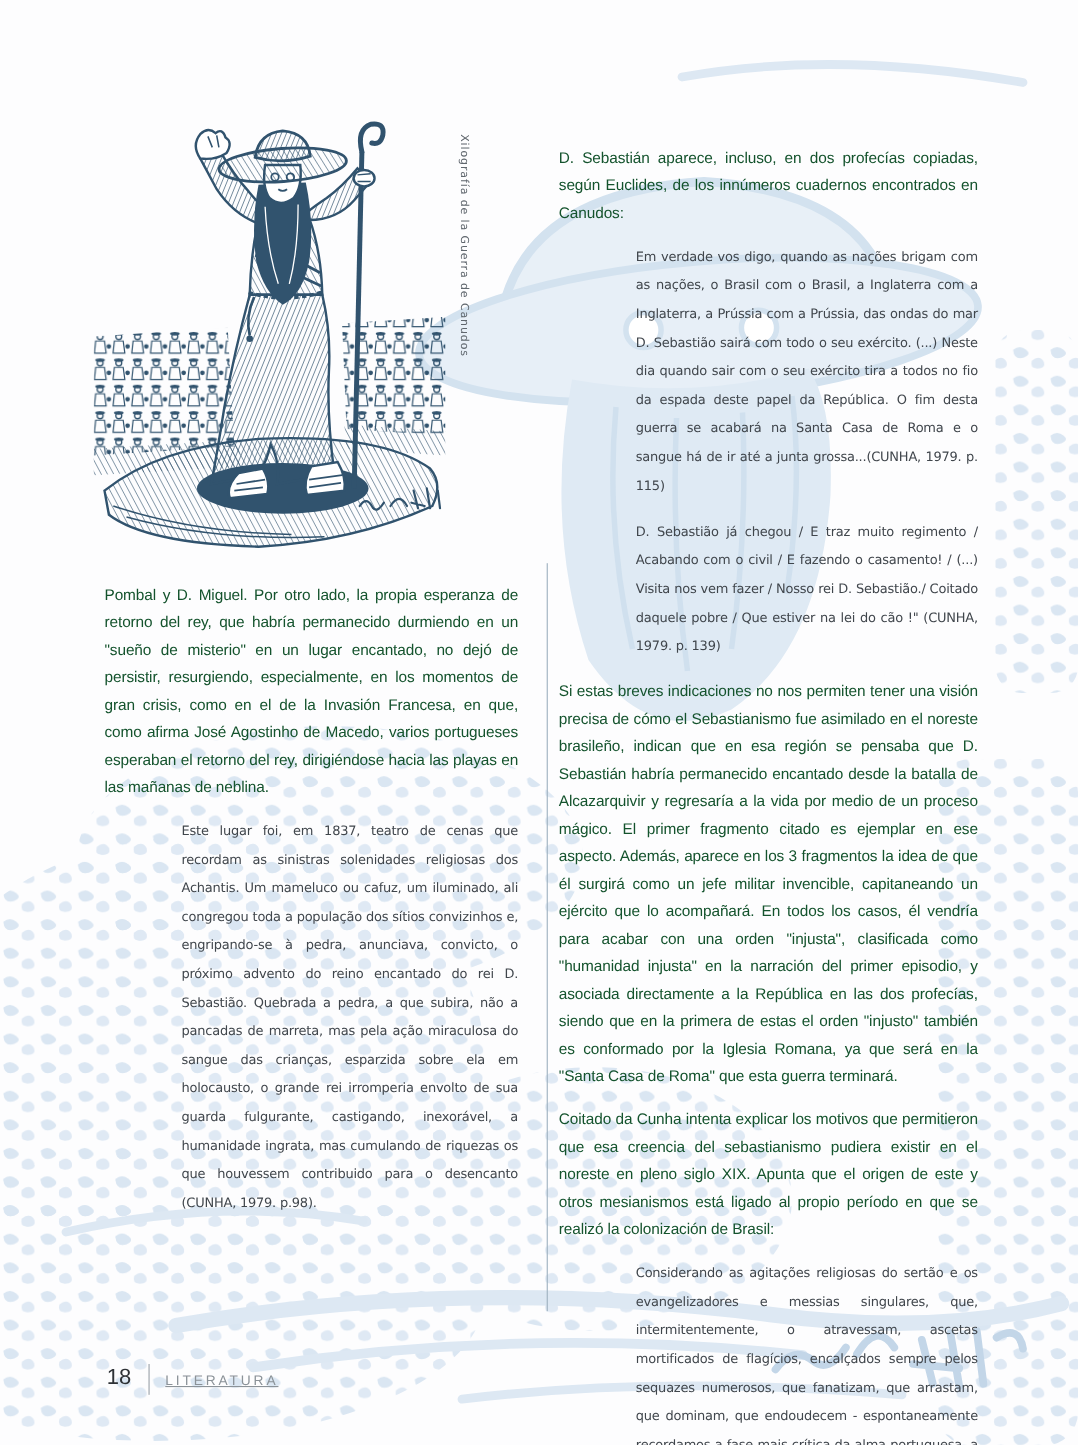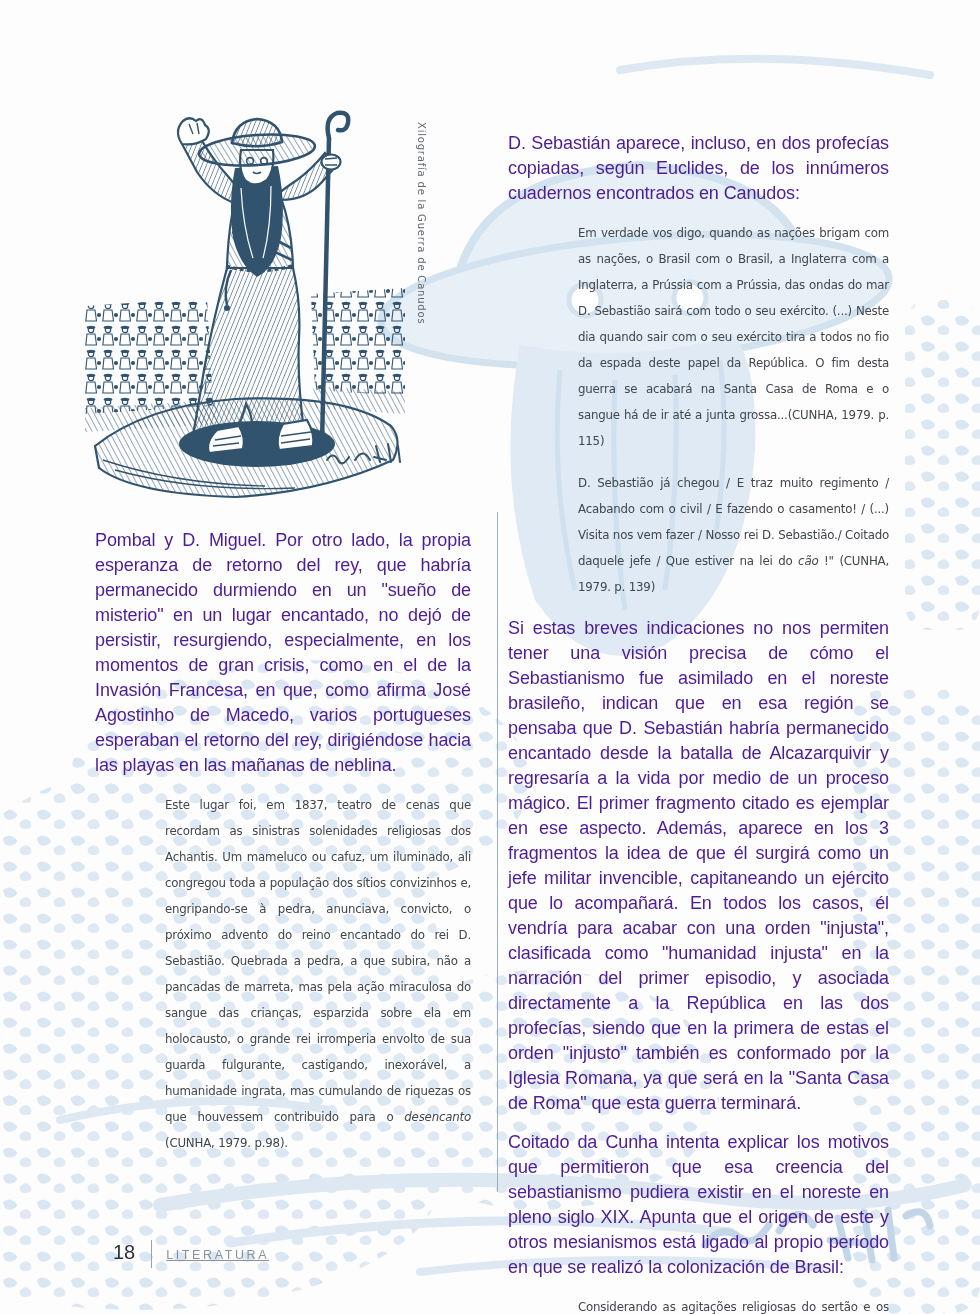--- a/index.html
+++ b/index.html
@@ -17,37 +17,37 @@
     writing-mode:vertical-rl; text-orientation:mixed;
     font-family:"DejaVu Sans", sans-serif;
     font-size:10px; letter-spacing:0.8px; color:#60676e;
   }
 
   .col-left  { position:absolute; left:95px;  top:528px; width:376px; }
   .col-right { position:absolute; left:508px; top:131px; width:381px; }
 
   .body-p {
     margin:0 0 14px 0;
-    font-size:18px; line-height:25px; letter-spacing:-0.1px;
-    color:#4c1d95; text-align:justify;
+    font-size:14px; line-height:25px; letter-spacing:-0.1px;
+    color:#14532d; text-align:justify;
   }
   .quote-p {
     margin:6px 0 16px 70px;
     font-family:"DejaVu Sans", sans-serif;
     font-size:11.8px; line-height:26px; letter-spacing:-0.2px;
     color:#40464c; text-align:justify;
   }
-  .it { font-style:italic; }
+  .it { }
 
   .col-divider {
     position:absolute; left:497px; top:512px; width:1px; height:680px;
     background:#9db0bf;
   }
 
-  .footer { position:absolute; left:97px; top:1238px; display:flex; align-items:flex-start;margin-left:16px; }
+  .footer { position:absolute; left:97px; top:1238px; display:flex; align-items:flex-start; }
   .page-num { font-size:20px; color:#2e3236; line-height:28px; }
   .footer-sep { width:1px; height:28px; background:#9aa1a7; margin:2px 14px 0 16px; }
   .section-label {
     font-size:12.5px; letter-spacing:2.6px; color:#8b9298; margin-top:10px;text-decoration:underline;
   }
 </style>
 </head>
 <body>
 
 <div class="page">
@@ -178,21 +178,21 @@
   <div class="col-divider"></div>
 
   <div class="col-left">
     <p class="body-p">Pombal y D. Miguel. Por otro lado, la propia esperanza de retorno del rey, que habría permanecido durmiendo en un "sueño de misterio" en un lugar encantado, no dejó de persistir, resurgiendo, especialmente, en los momentos de gran crisis, como en el de la Invasión Francesa, en que, como afirma José Agostinho de Macedo, varios portugueses esperaban el retorno del rey, dirigiéndose hacia las playas en las mañanas de neblina.</p>
     <p class="quote-p"><span>Este lugar foi, em 1837, teatro de cenas que recordam as sinistras solenidades religiosas dos Achantis. Um mameluco ou cafuz, um iluminado, ali congregou toda a população dos sítios convizinhos e, engripando-se à pedra, anunciava, convicto, o próximo advento do reino encantado do rei D. Sebastião. Quebrada a pedra, a que subira, não a pancadas de marreta, mas pela ação miraculosa do sangue das crianças, esparzida sobre ela em holocausto, o grande rei irromperia envolto de sua guarda fulgurante, castigando, inexorável, a humanidade ingrata, mas cumulando de riquezas os que houvessem contribuido para o </span><span class="it">desencanto</span><span> (CUNHA, 1979. p.98).</span></p>
   </div>
 
   <div class="col-right">
     <p class="body-p">D. Sebastián aparece, incluso, en dos profecías copiadas, según Euclides, de los innúmeros cuadernos encontrados en Canudos:</p>
     <p class="quote-p">Em verdade vos digo, quando as nações brigam com as nações, o Brasil com o Brasil, a Inglaterra com a Inglaterra, a Prússia com a Prússia, das ondas do mar D. Sebastião sairá com todo o seu exército. (...) Neste dia quando sair com o seu exército tira a todos no fio da espada deste papel da República. O fim desta guerra se acabará na Santa Casa de Roma e o sangue há de ir até a junta grossa...(CUNHA, 1979. p. 115)</p>
-    <p class="quote-p"><span>D. Sebastião já chegou / E traz muito regimento / Acabando com o civil / E fazendo o casamento! / (...) Visita nos vem fazer / Nosso rei D. Sebastião./ Coitado daquele jefe / Que estiver na lei do </span><span class="it">cão</span><span> !" (CUNHA, 1979. p. 139)</span></p>
+    <p class="quote-p"><span>D. Sebastião já chegou / E traz muito regimento / Acabando com o civil / E fazendo o casamento! / (...) Visita nos vem fazer / Nosso rei D. Sebastião./ Coitado daquele pobre / Que estiver na lei do </span><span class="it">cão</span><span> !" (CUNHA, 1979. p. 139)</span></p>
     <p class="body-p">Si estas breves indicaciones no nos permiten tener una visión precisa de cómo el Sebastianismo fue asimilado en el noreste brasileño, indican que en esa región se pensaba que D. Sebastián habría permanecido encantado desde la batalla de Alcazarquivir y regresaría a la vida por medio de un proceso mágico. El primer fragmento citado es ejemplar en ese aspecto. Además, aparece en los 3 fragmentos la idea de que él surgirá como un jefe militar invencible, capitaneando un ejército que lo acompañará. En todos los casos, él vendría para acabar con una orden "injusta", clasificada como "humanidad injusta" en la narración del primer episodio, y asociada directamente a la República en las dos profecías, siendo que en la primera de estas el orden "injusto" también es conformado por la Iglesia Romana, ya que será en la "Santa Casa de Roma" que esta guerra terminará.</p>
     <p class="body-p">Coitado da Cunha intenta explicar los motivos que permitieron que esa creencia del sebastianismo pudiera existir en el noreste en pleno siglo XIX. Apunta que el origen de este y otros mesianismos está ligado al propio período en que se realizó la colonización de Brasil:</p>
     <p class="quote-p">Considerando as agitações religiosas do sertão e os evangelizadores e messias singulares, que, intermitentemente, o atravessam, ascetas mortificados de flagícios, encalçados sempre pelos sequazes numerosos, que fanatizam, que arrastam, que dominam, que endoudecem - espontaneamente recordamos a fase mais crítica da alma portuguesa, a partir do final do século XVI, quando, depois</p>
   </div>
 
   <div class="footer">
     <span class="page-num">18</span>
     <span class="footer-sep"></span>
     <span class="section-label">LITERATURA</span>
   </div>

